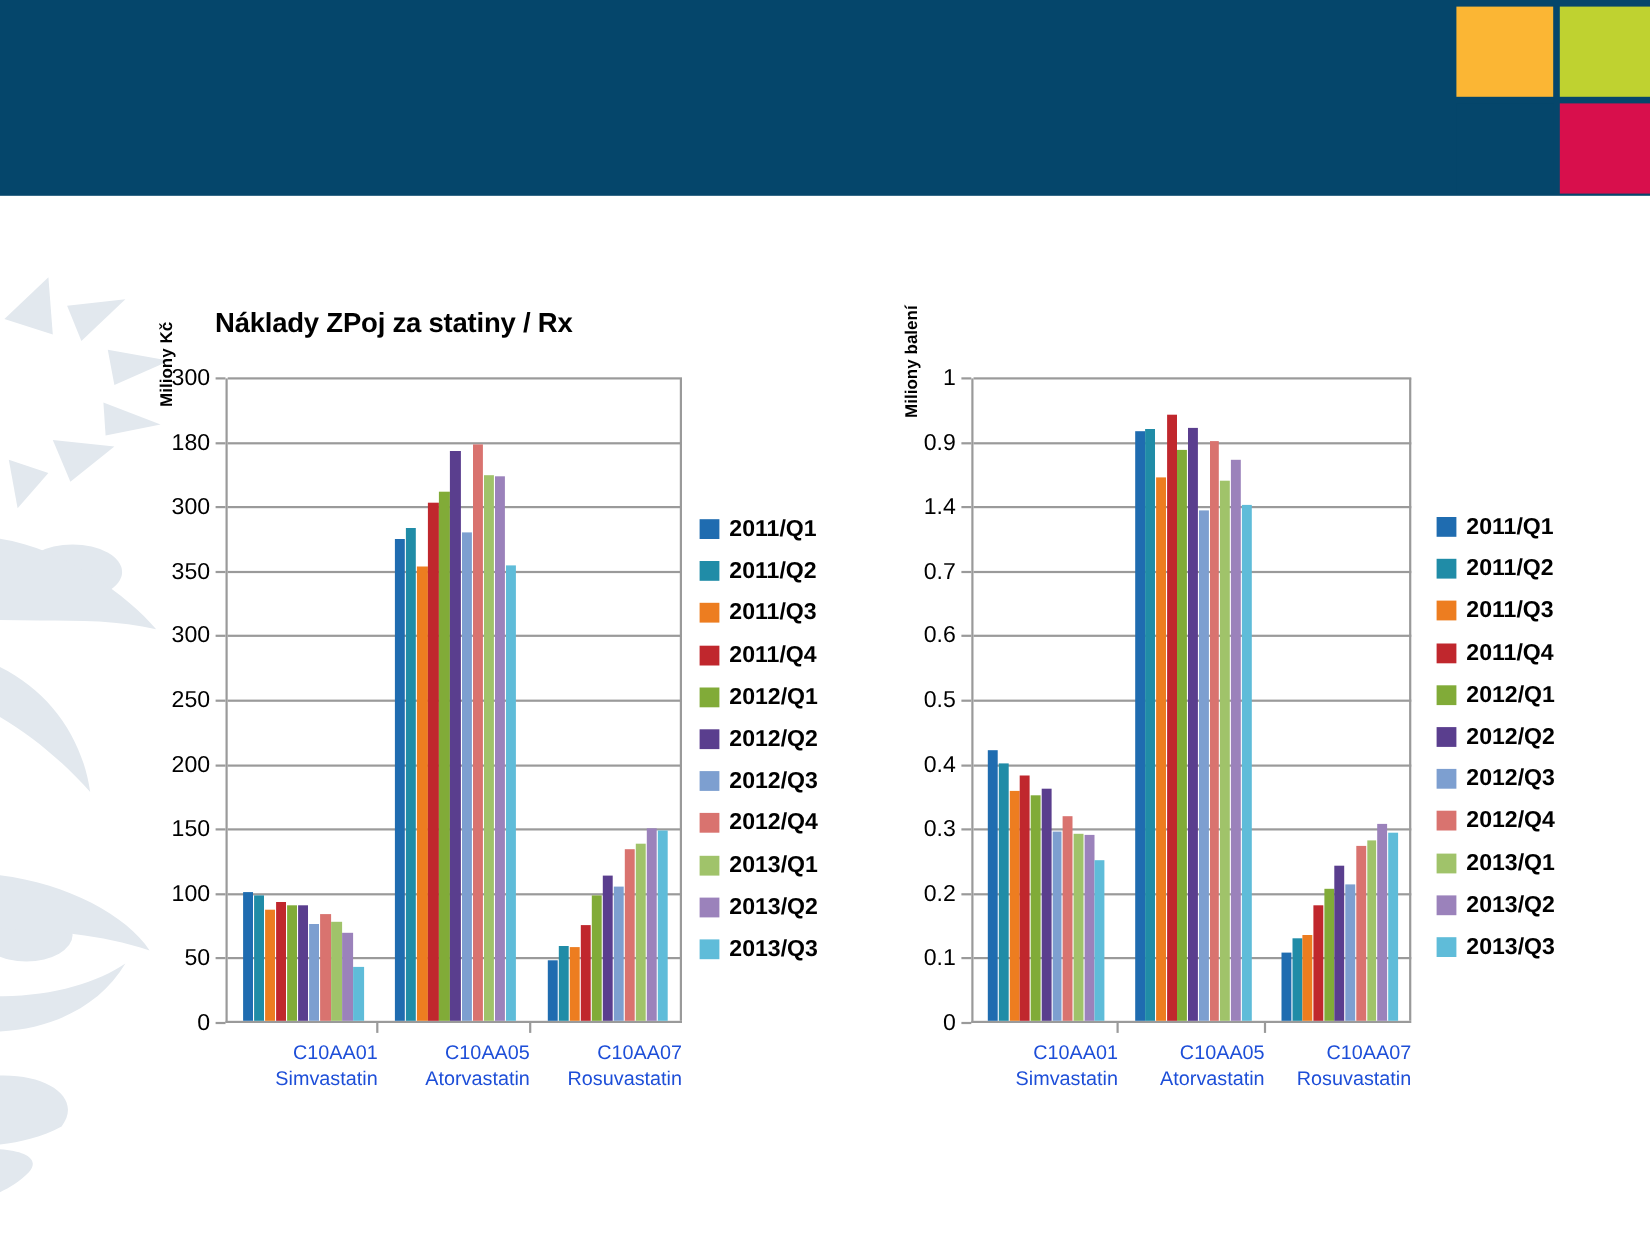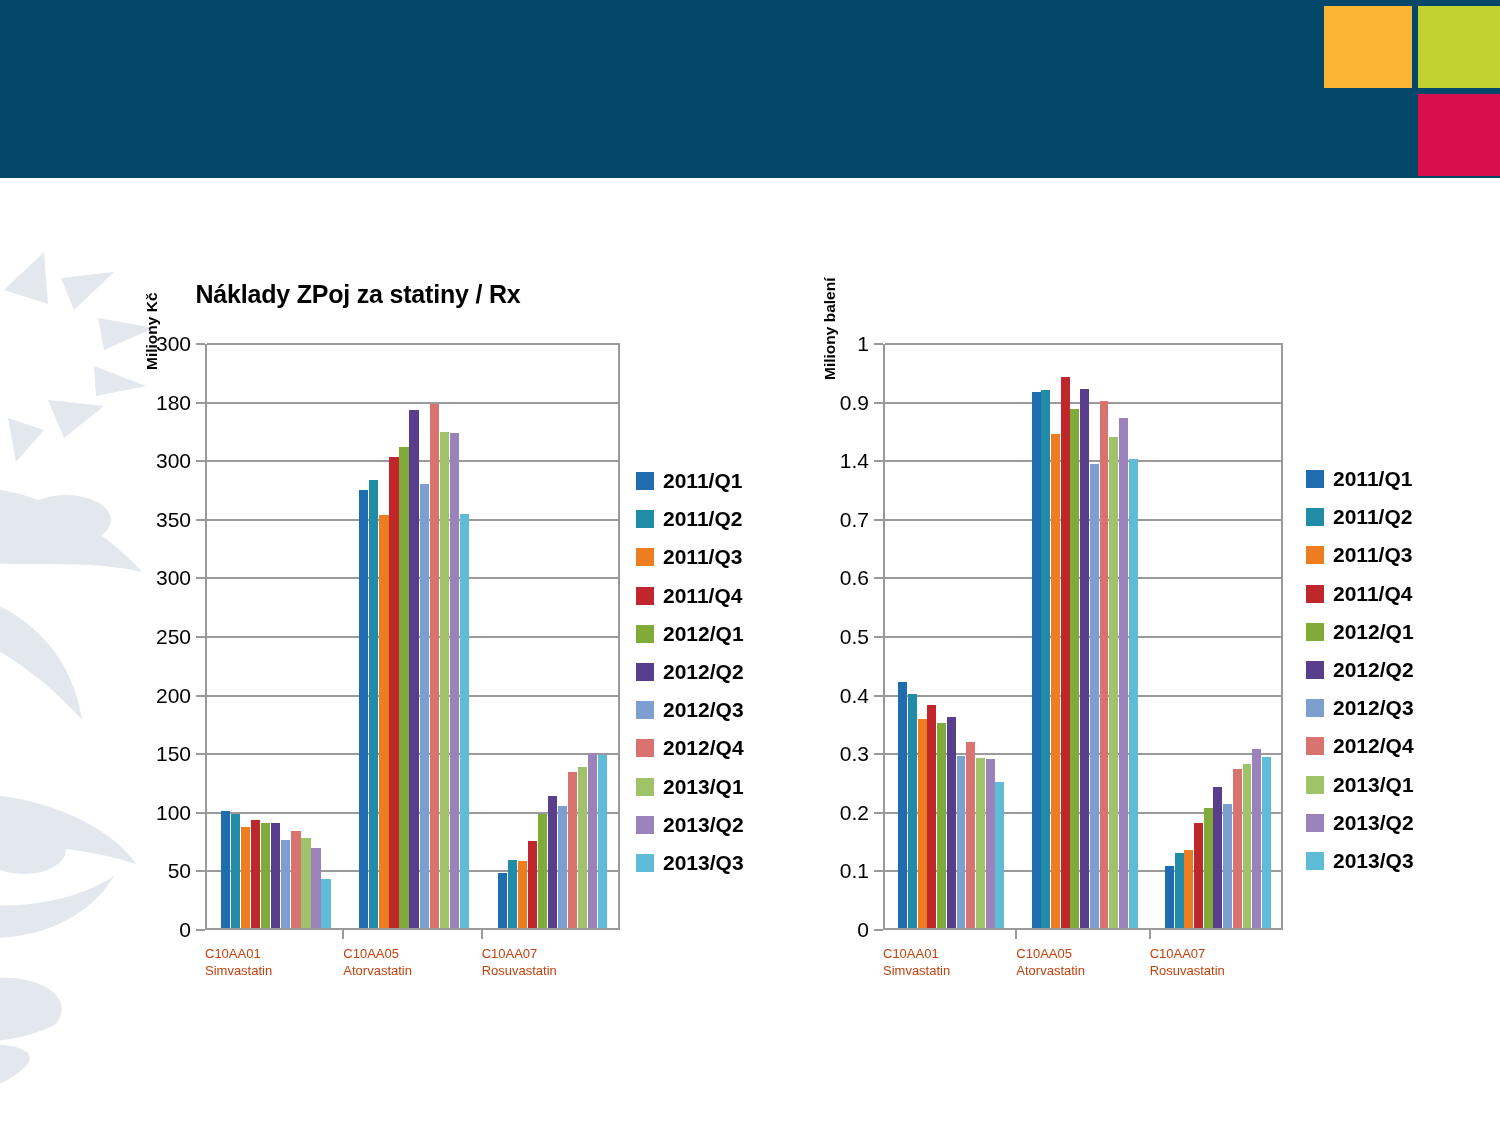--- a/index.html
+++ b/index.html
@@ -102,23 +102,23 @@
     position: absolute;
     bottom: 0;
   }
 
   .cat-sep {
     position: absolute;
     width: 2px; background: #9a9a9a;
   }
   .cat-label {
     position: absolute;
-    text-align: left;
-    font-size: 13px;
-    color: #c2410c;
+    text-align: right;
+    font-size: 18px;
+    color: #1d4ed8;
     line-height: 1.28;
     white-space: nowrap;
   }
 
   
   .legend { position: absolute; font-weight: bold; }
   .legend-item {
     display: flex;
     align-items: center;
     height: 38.2px;

